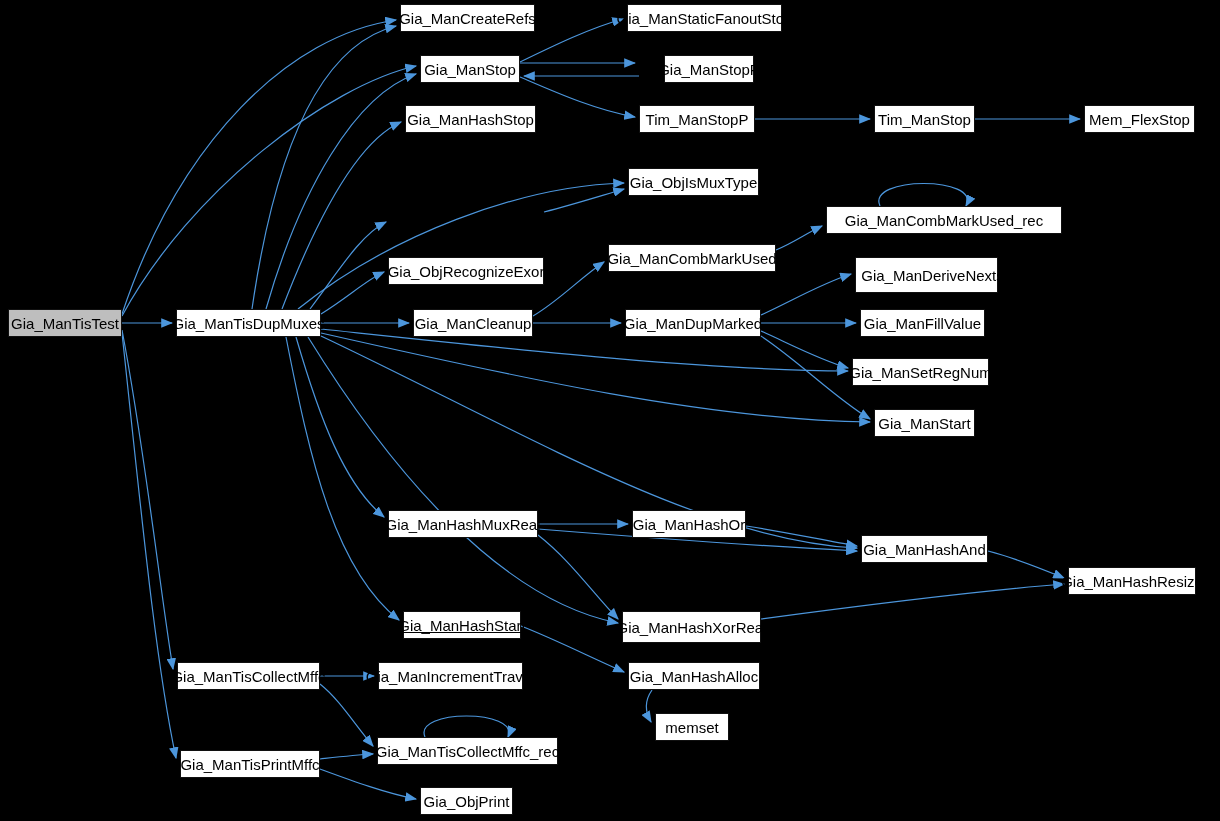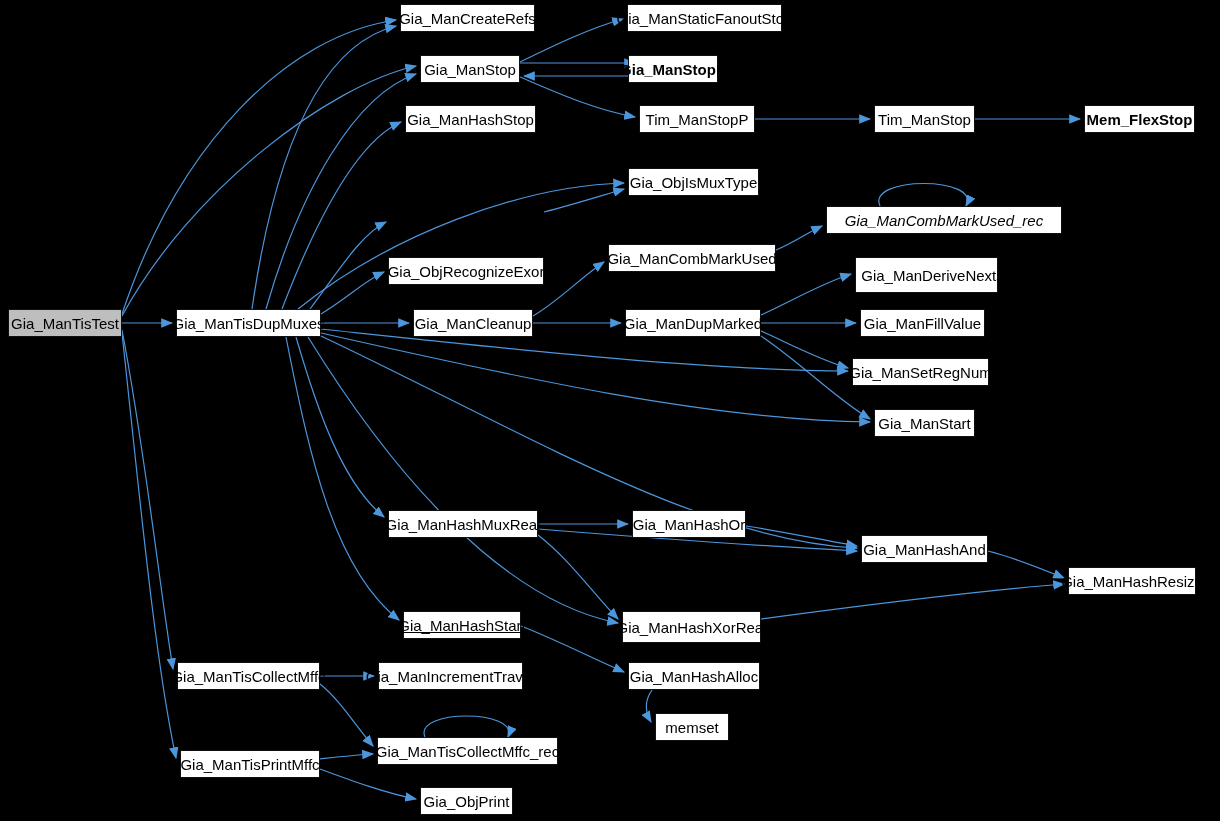--- a/index.html
+++ b/index.html
@@ -92,27 +92,27 @@
         <path d="M425,737 C413,709 520,709 508,737" class="edge" marker-end="url(#arrowhead)"></path>
         <path d="M320,759 C338,757 355,755 373,754" class="edge" marker-end="url(#arrowhead)"></path>
         <path d="M320,769 C350,780 385,793 416,799" class="edge" marker-end="url(#arrowhead)"></path>
       </g>
   </svg>
 
 <div class="node root" style="left: 8px; top: 309px; width: 114px; height: 28px;">Gia_ManTisTest</div>
     <div class="node" style="left: 400px; top: 4px; width: 135px; height: 28px;">Gia_ManCreateRefs</div>
     <div class="node" style="left: 627px; top: 4px; width: 155px; height: 28px;">Gia_ManStaticFanoutStop</div>
     <div class="node" style="left: 420px; top: 55px; width: 100px; height: 28px;">Gia_ManStop</div>
-    <div class="node" style="left: 628px; top: 55px; width: 90px; height: 28px; font-weight: bold;">Gia_ManStopP</div>
+    <div class="node" style="left: 664px; top: 55px; width: 90px; height: 28px;">Gia_ManStopP</div>
     <div class="node" style="left: 405px; top: 105px; width: 131px; height: 28px;">Gia_ManHashStop</div>
     <div class="node" style="left: 639px; top: 105px; width: 116px; height: 28px;">Tim_ManStopP</div>
     <div class="node" style="left: 874px; top: 105px; width: 101px; height: 28px;">Tim_ManStop</div>
-    <div class="node" style="left: 1084px; top: 105px; width: 111px; height: 28px; font-weight: bold;">Mem_FlexStop</div>
+    <div class="node" style="left: 1084px; top: 105px; width: 111px; height: 28px;">Mem_FlexStop</div>
     <div class="node" style="left: 628px; top: 168px; width: 131px; height: 28px;">Gia_ObjIsMuxType</div>
-    <div class="node" style="left: 826px; top: 206px; width: 236px; height: 28px; font-style: italic;">Gia_ManCombMarkUsed_rec</div>
+    <div class="node" style="left: 826px; top: 206px; width: 236px; height: 28px;">Gia_ManCombMarkUsed_rec</div>
     <div class="node" style="left: 388px; top: 257px; width: 156px; height: 28px;">Gia_ObjRecognizeExor</div>
     <div class="node" style="left: 608px; top: 244px; width: 168px; height: 28px;">Gia_ManCombMarkUsed</div>
     <div class="node" style="left: 855px; top: 257px; width: 143px; height: 36px; padding-left: 12px;">Gia_ManDeriveNexts</div>
     <div class="node" style="left: 176px; top: 309px; width: 145px; height: 28px;">Gia_ManTisDupMuxes</div>
     <div class="node" style="left: 413px; top: 309px; width: 120px; height: 28px;">Gia_ManCleanup</div>
     <div class="node" style="left: 625px; top: 309px; width: 136px; height: 28px;">Gia_ManDupMarked</div>
     <div class="node" style="left: 860px; top: 309px; width: 125px; height: 28px;">Gia_ManFillValue</div>
     <div class="node" style="left: 852px; top: 358px; width: 137px; height: 28px;">Gia_ManSetRegNum</div>
     <div class="node" style="left: 874px; top: 409px; width: 101px; height: 28px;">Gia_ManStart</div>
     <div class="node" style="left: 388px; top: 510px; width: 150px; height: 28px;">Gia_ManHashMuxReal</div>

